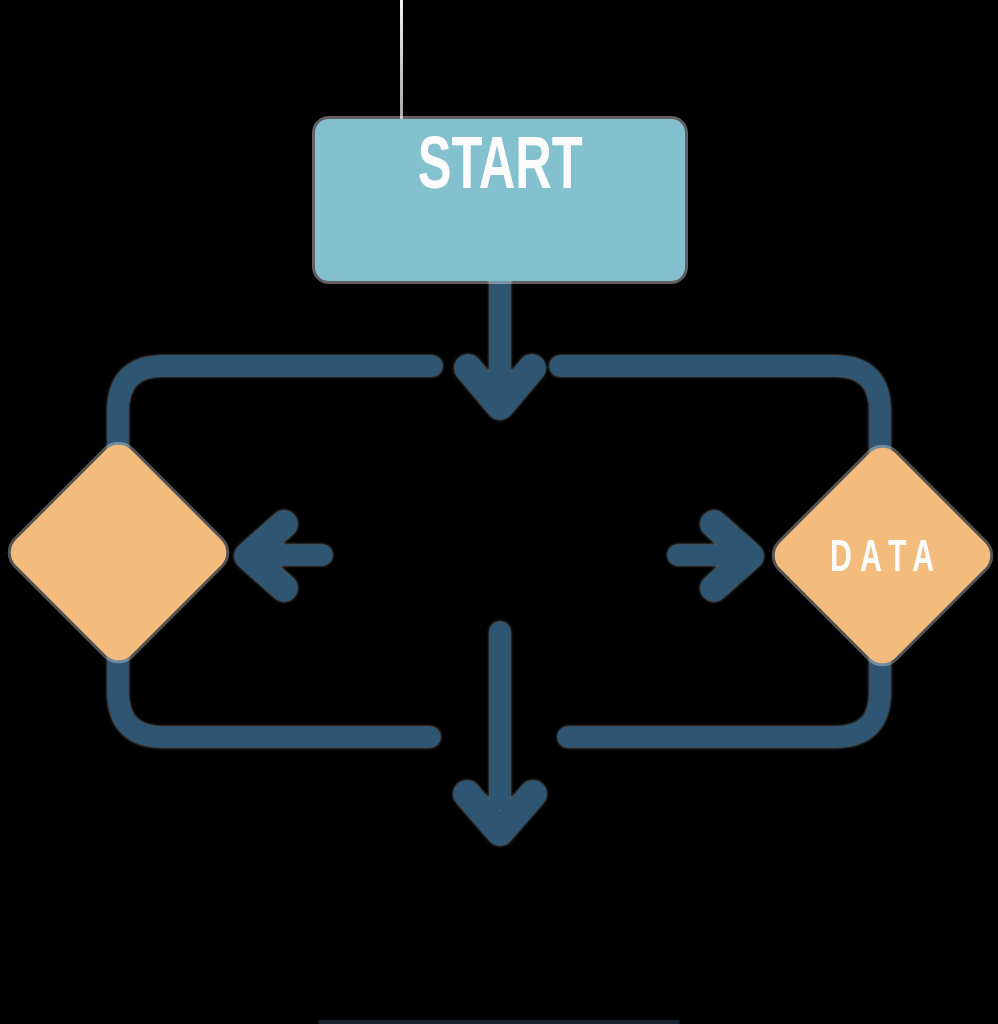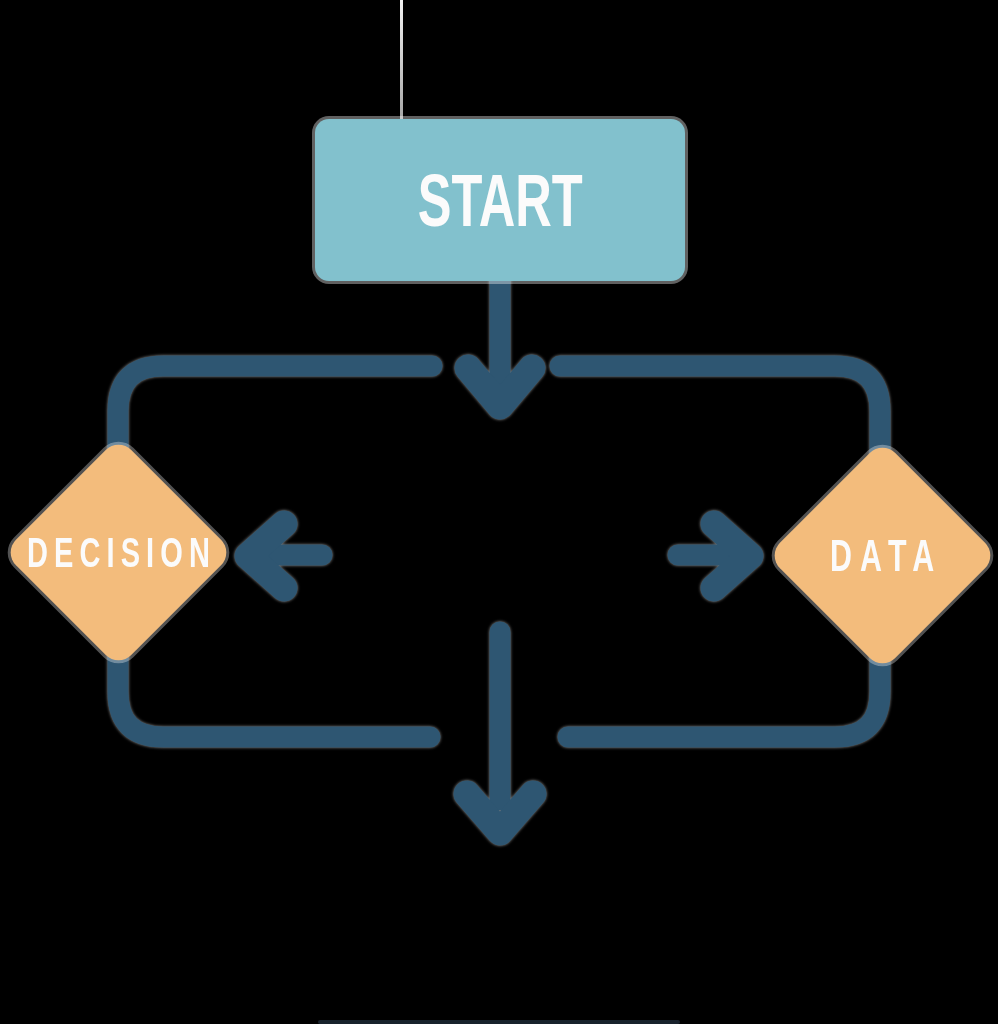--- a/index.html
+++ b/index.html
@@ -28,21 +28,21 @@
     stroke-linecap: round;
     stroke-linejoin: round;
   }
   .line { stroke-width: 21; }
   .chev { stroke-width: 27; }
 
   .node {
     position: absolute;
     z-index: 2;
     display: flex;
-    align-items: center;
+    align-items: flex-start;
     justify-content: center;
   }
   .node-label {
     color: var(--label, #fbfbfb);
     font-weight: 700;
     transform: scaleX(0.675);
     white-space: nowrap;
   }
   .rect {
     border-radius: 14px;
@@ -123,23 +123,20 @@
     <path class="line" d="M118 655 L118 692 Q118 737 163 737 L430 737"></path>
     <path class="line" d="M880 658 L880 692 Q880 737 835 737 L568 737"></path>
   </svg>
 
   <div class="node rect start">
     <span class="node-label">START</span>
   </div>
 
 
   <div class="diamond-shape decision-shape"></div>
-  <div class="diamond-label-box decision-label-box">
-    <span class="node-label">DECISION</span>
-  </div>
 
   <div class="diamond-shape data-shape"></div>
   <div class="diamond-label-box data-label-box">
     <span class="node-label">DATA</span>
   </div>
 
 
   <div class="end-bottom-edge"></div>
 
 </div>

